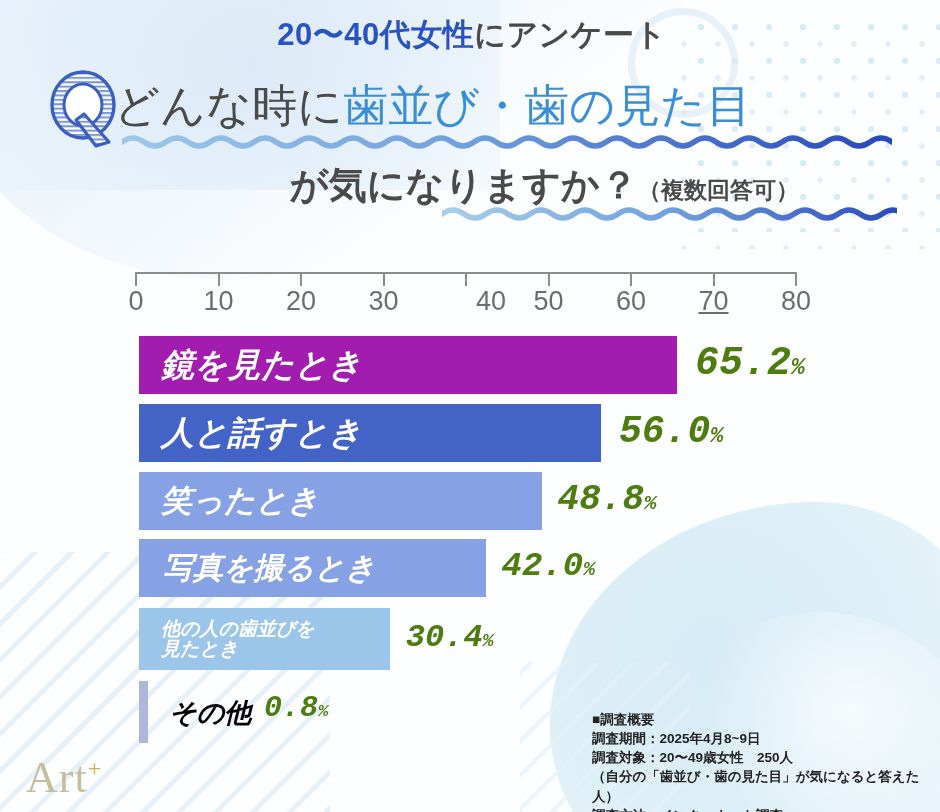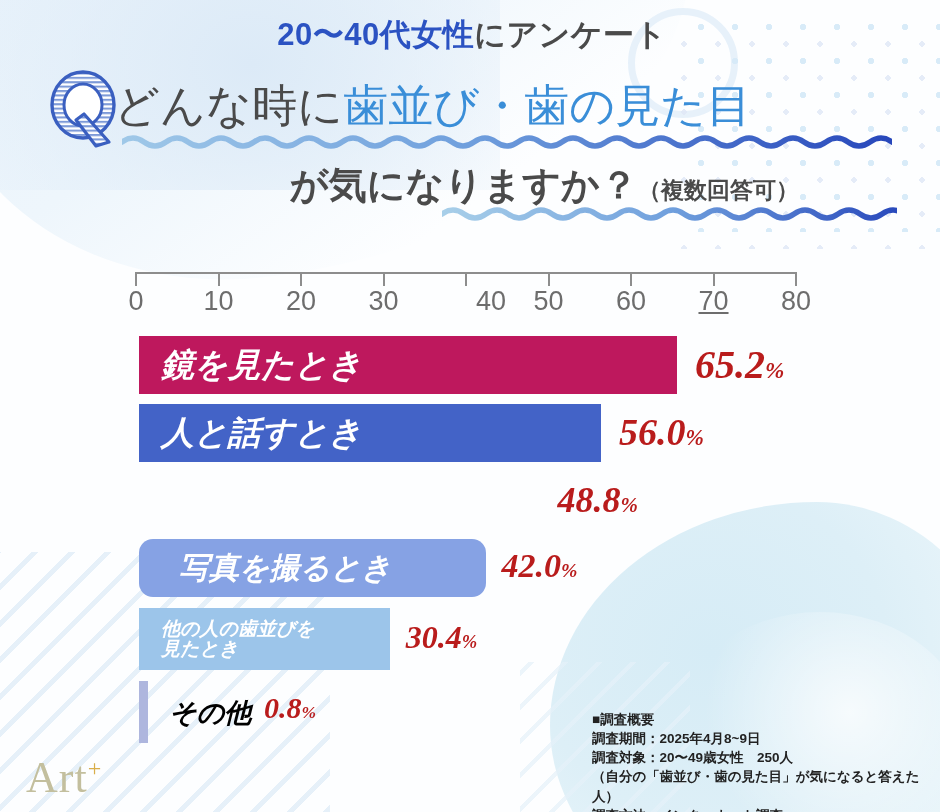--- a/index.html
+++ b/index.html
@@ -132,23 +132,23 @@
   }
   .bar-label{
     font-weight:bold;font-style:italic;
     color:#ffffff;
     white-space:pre-line;
     line-height:1.05;
   }
   .value{
     position:absolute;
     font-weight:bold;font-style:italic;
-    color:#b91c1c;
+    color:#4d7c0f;
     white-space:nowrap;
-    font-family:Liberation Serif, serif;
+    font-family:Liberation Mono, monospace;
     text-align:center;
   }
   .value .pct{font-size:.58em;font-weight:bold;}
 
   .row.other .bar-label-out{
     position:absolute;
     font-weight:bold;font-style:italic;
     color:#000000;white-space:nowrap;
   }
 
@@ -252,36 +252,39 @@
       <span style="left: 247.5px;">30</span>
       <span style="left: 330px; margin-left: 25px;">40</span>
       <span style="left: 412.5px;">50</span>
       <span style="left: 495px;">60</span>
       <span style="left: 577.5px; text-decoration: underline;">70</span>
       <span style="left: 660px;">80</span>
     </div>
 
   <div class="chart" id="chart">
       <div class="row" style="top: 0px; width: 790px; height: 58px;">
-        <div class="bar" style="width: 537.9px; height: 58px; background: #be185d; padding-left: 22px;">
+        <div class="bar" style="width: 537.9px; height: 58px; background: #a21caf; padding-left: 22px;">
           <span class="bar-label" style="font-size: 33px;">鏡を見たとき</span>
         </div>
         <span class="value" style="font-size: 40px; left: 555.9px; top: 5px;"><span>65.2</span><span class="pct">%</span></span>
       </div>
       <div class="row" style="top: 68px; width: 790px; height: 58px;">
         <div class="bar" style="width: 462px; height: 58px; background: rgb(67, 99, 199); padding-left: 22px;">
           <span class="bar-label" style="font-size: 33px;">人と話すとき</span>
         </div>
         <span class="value" style="font-size: 38px; left: 480px; top: 6px;"><span>56.0</span><span class="pct">%</span></span>
       </div>
       <div class="row" style="top: 136px; width: 790px; height: 58px;">
+        <div class="bar" style="width: 402.6px; height: 58px; background: rgb(134, 162, 228); padding-left: 22px;">
+          <span class="bar-label" style="font-size: 31px;">笑ったとき</span>
+        </div>
         <span class="value" style="font-size: 36px; left: 418.6px; top: 7px;"><span>48.8</span><span class="pct">%</span></span>
       </div>
       <div class="row" style="top: 203px; width: 790px; height: 58px;">
-        <div class="bar" style="width: 346.5px; height: 58px; background: rgb(134, 162, 228); padding-left: 40px; border-radius: 14px;">
+        <div class="bar" style="width: 346.5px; height: 58px; background: rgb(134, 162, 228); padding-left: 24px;">
           <span class="bar-label" style="font-size: 30px;">写真を撮るとき</span>
         </div>
         <span class="value" style="font-size: 34px; left: 362.5px; top: 8px;"><span>42.0</span><span class="pct">%</span></span>
       </div>
       <div class="row" style="top: 272px; width: 790px; height: 62px;">
         <div class="bar" style="width: 250.8px; height: 62px; background: rgb(156, 197, 234); padding-left: 22px;">
           <span class="bar-label" style="font-size: 19px;">他の人の歯並びを
 見たとき</span>
         </div>
         <span class="value" style="font-size: 32px; left: 266.8px; top: 11px;"><span>30.4</span><span class="pct">%</span></span>

